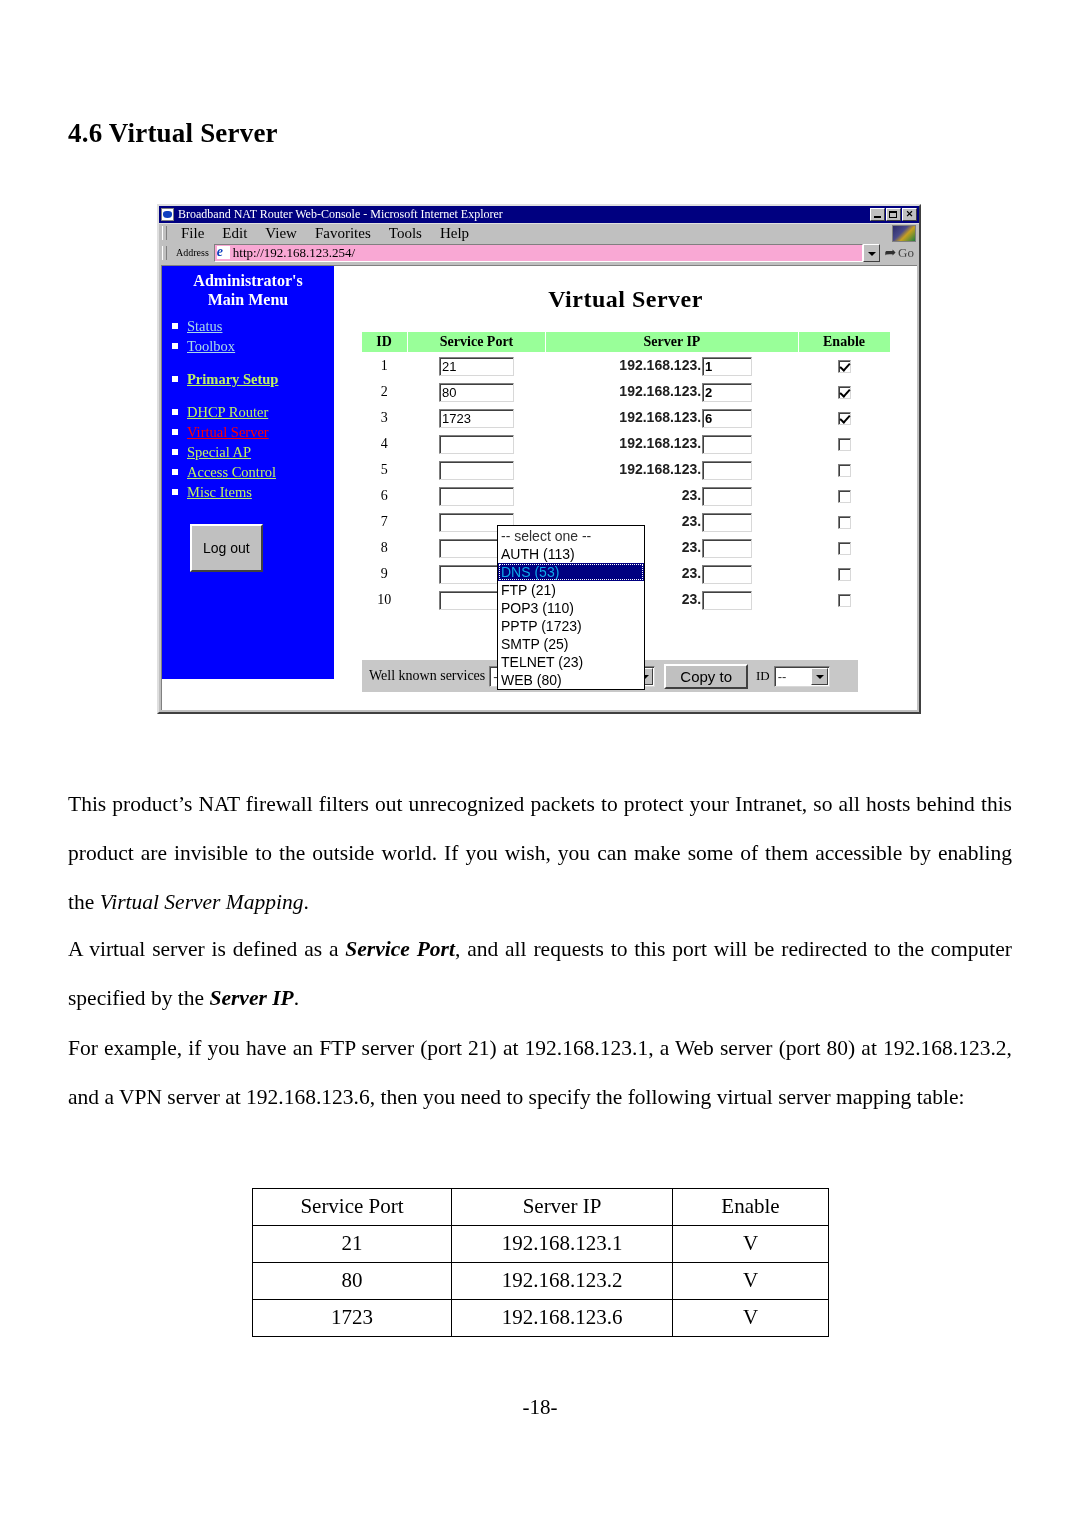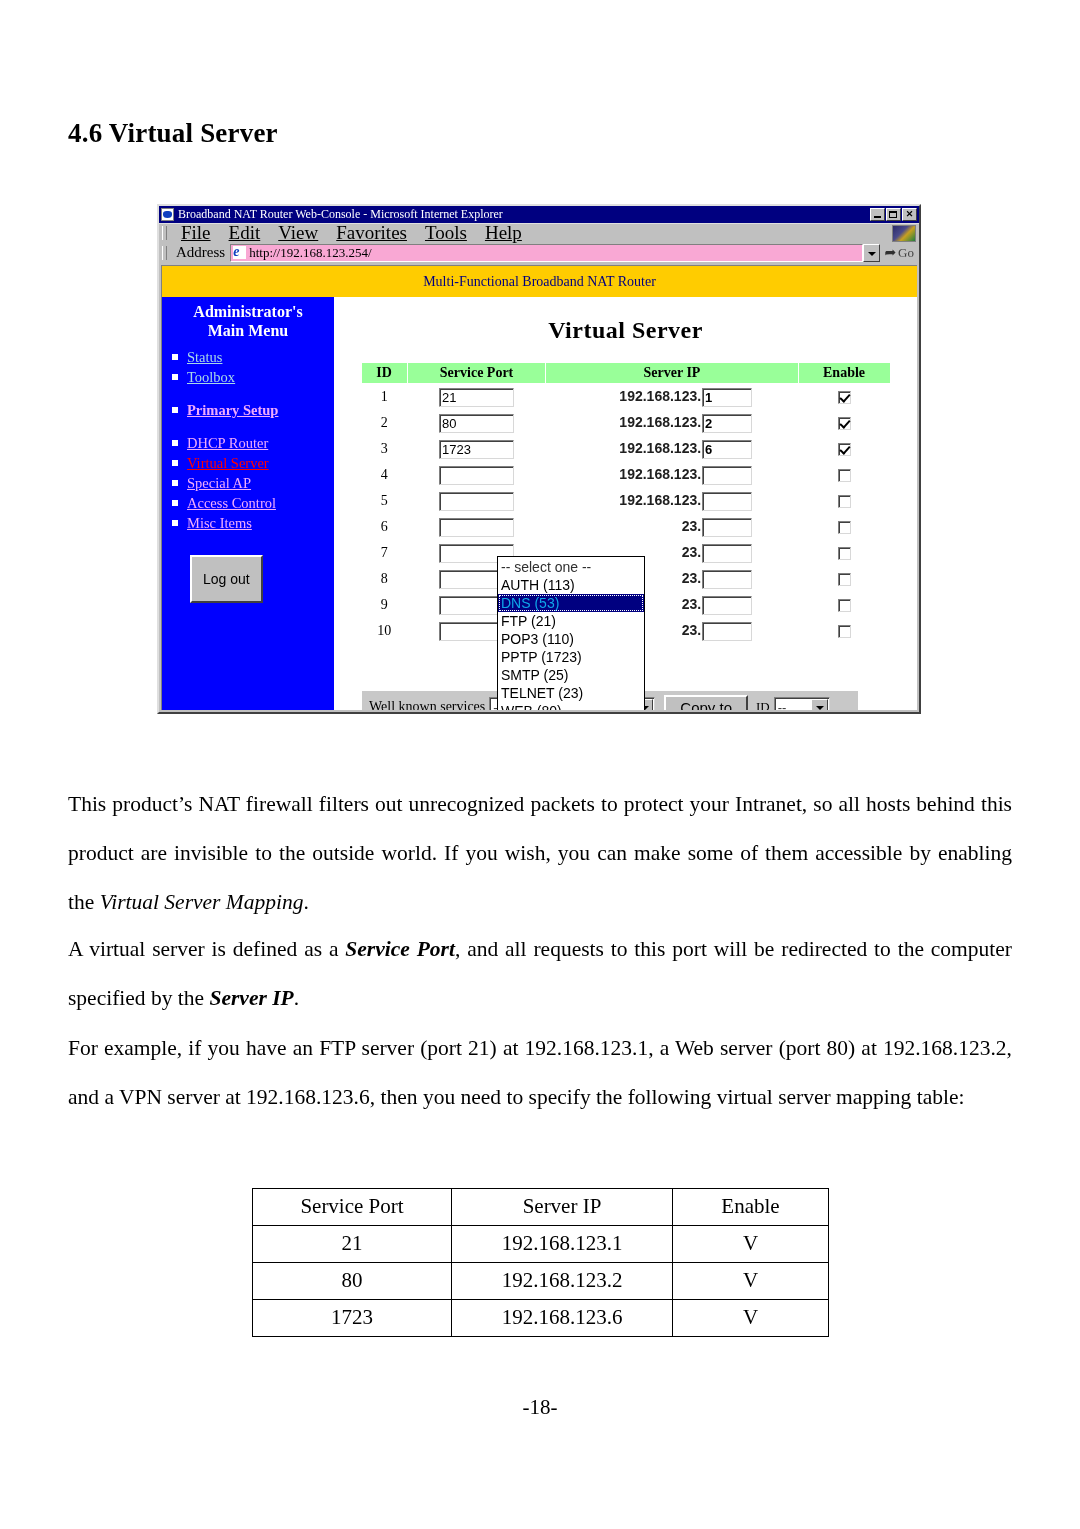--- a/index.html
+++ b/index.html
@@ -121,25 +121,24 @@
     box-sizing: border-box;
     padding-left: 3px;
   }
   .menu-grip {
     width: 3px; height: 14px;
     border-left: 1px solid #ffffff;
     border-right: 1px solid #808080;
     margin-right: 5px;
   }
   .menu-item {
-    font-size: 19px;
+    font-size: 15px;
     padding: 0 9px;
     white-space: nowrap;
     font-family: "Liberation Serif", serif;
-    text-decoration: underline;
   }
   .menubar-spacer { flex: 1 1 auto; }
   .ie-logo {
     width: 24px; height: 17px;
     margin-right: 3px;
     background: linear-gradient(135deg,#2a2a6a 0%,#4a4a8a 40%,#c8a020 60%,#208040 100%);
     border: 1px solid #808080;
     box-sizing: border-box;
     flex: 0 0 auto;
   }
@@ -147,21 +146,21 @@
   
   .addressbar {
     height: 21px;
     background: #c0c0c0;
     display: flex;
     align-items: center;
     padding-left: 3px;
     box-sizing: border-box;
   }
   .addr-label {
-    font-size: 15px;
+    font-size: 10px;
     padding: 0 5px 0 4px;
     white-space: nowrap;
   }
   .addr-field {
     flex: 1 1 auto;
     height: 18px;
     background: #f9a8d4;
     border-top: 1px solid #808080;
     border-left: 1px solid #808080;
     border-right: 1px solid #ffffff;
@@ -284,21 +283,21 @@
     background: #ffffff;
     margin-right: 9px;
     flex: 0 0 auto;
   }
   .menu-link {
     font-size: 14.5px;
     text-decoration: underline;
     font-family: "Liberation Serif", serif;
     white-space: nowrap;
   }
-  .link-yellow { color: #f0abfc; }
+  .link-yellow { color: #bef264; }
   .link-cyan   { color: #a8d8e8; }
   .link-red    { color: #ff0000; }
   .link-bold   { font-weight: bold; }
 
   .logout-wrap { margin-top: 22px; padding-left: 28px; }
   .win-button {
     display: inline-block;
     background: #c0c0c0;
     border-top: 2px solid #ffffff;
     border-left: 2px solid #ffffff;
@@ -588,21 +587,20 @@
     </span>
     <span class="addr-dropdown"></span>
     <span class="go-btn">
       <span class="go-arrow">➦</span>
       <span>Go</span>
     </span>
   </div>
 
   <div class="page-area">
 
-    <div class="banner">Multi-Functional Broadband NAT Router</div>
 
     <div class="body-split">
 
       <div class="sidebar">
         <div class="sidebar-title">Administrator's</div>
         <div class="sidebar-title">Main Menu</div>
 
         <div class="menu-list">
           <div class="menu-row">
             <span class="bullet"></span>

